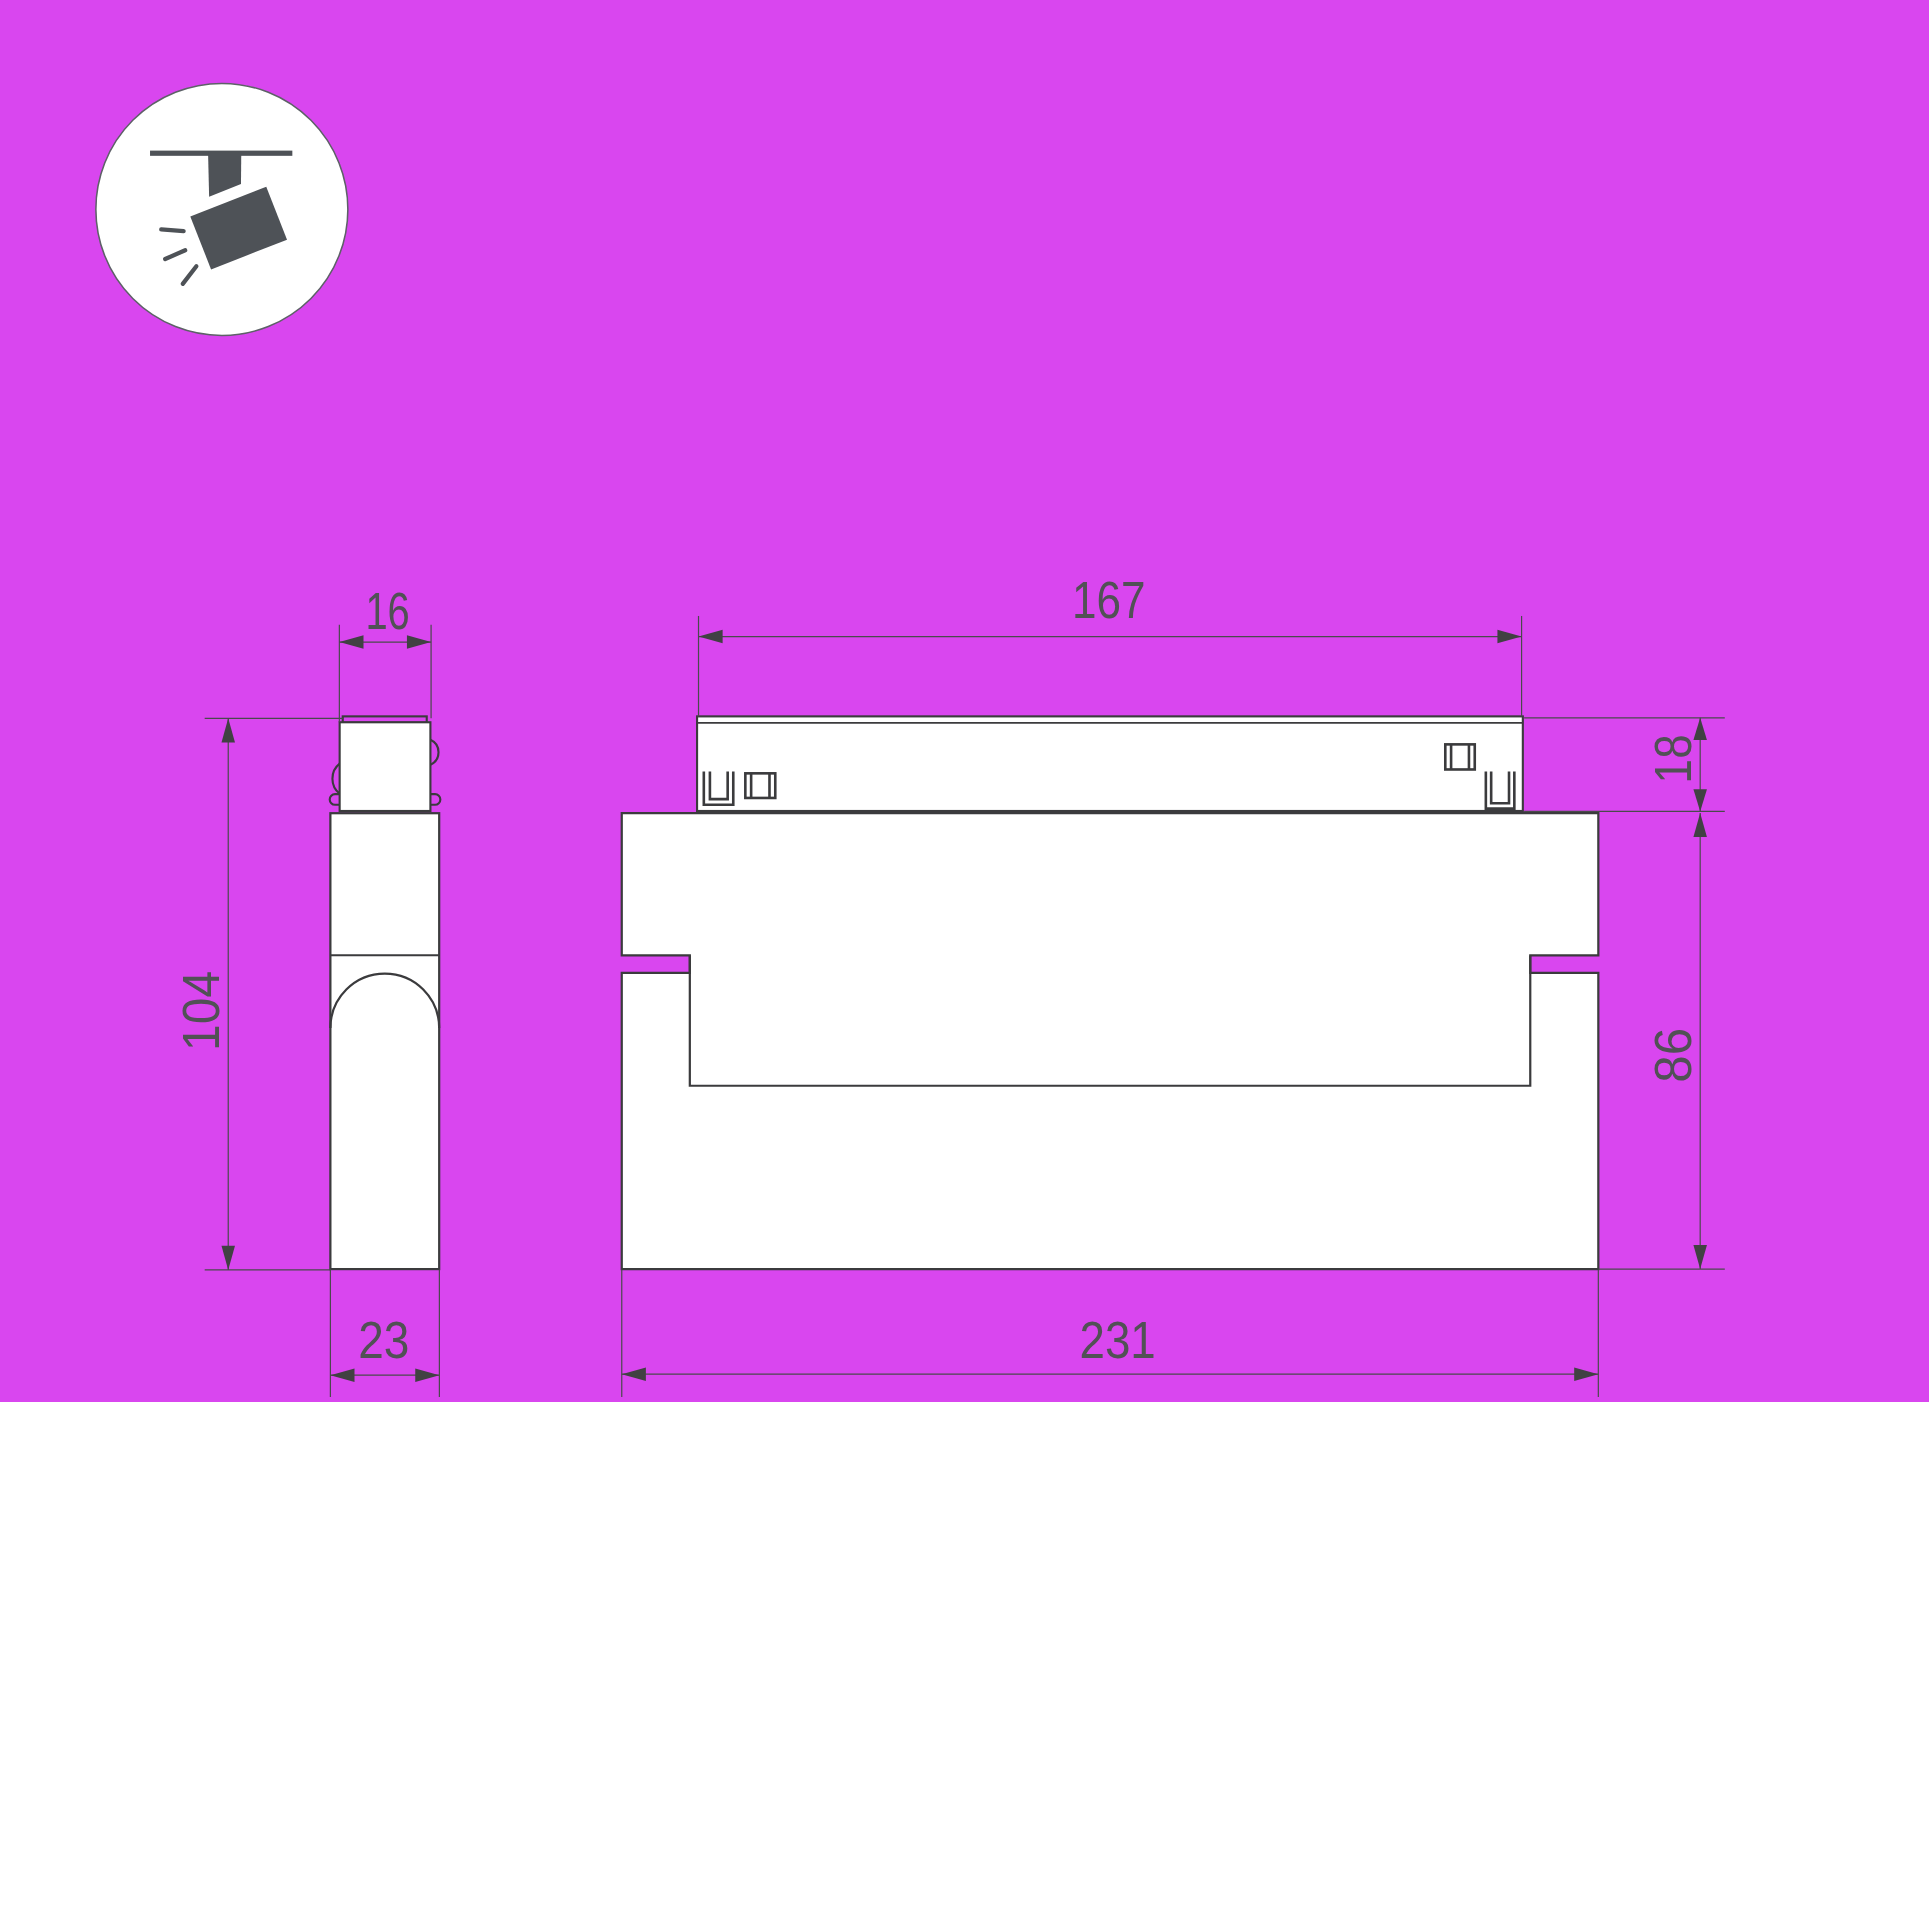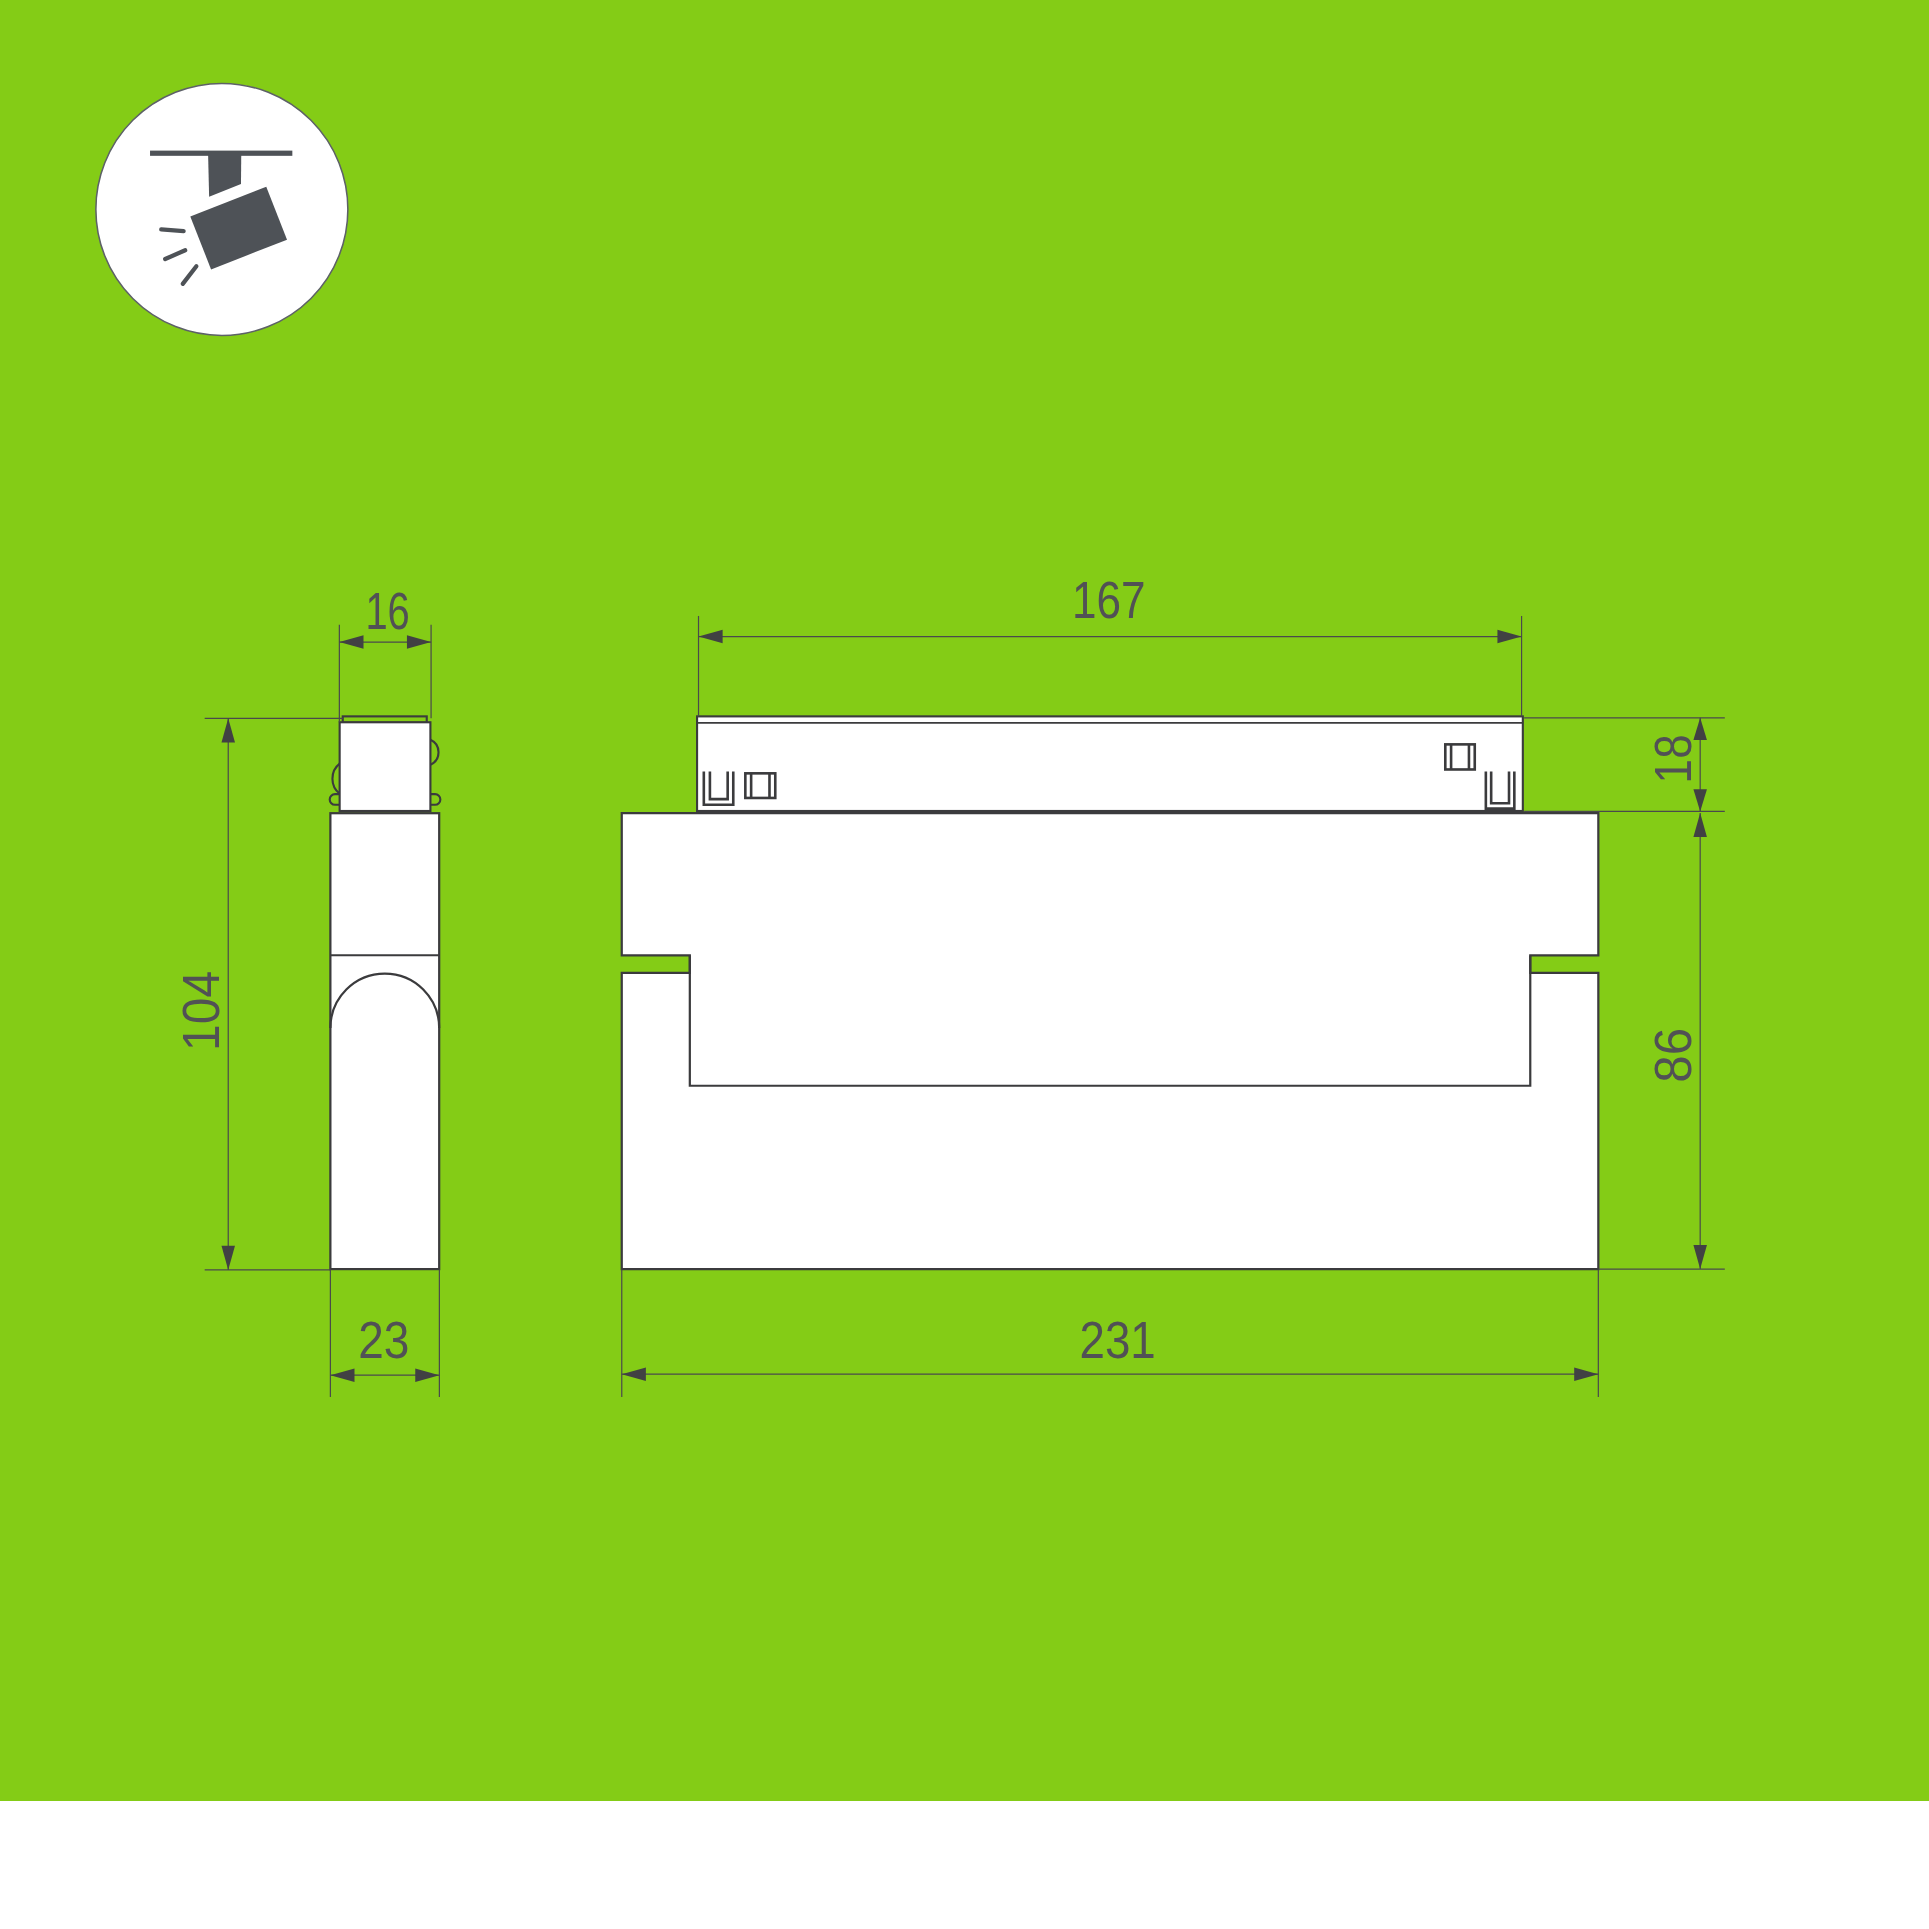--- a/index.html
+++ b/index.html
@@ -1,16 +1,16 @@
 <!DOCTYPE html>
 <html><head>
 <meta charset="utf-8">
 <style>
   html,body{margin:0;padding:0;background:#ffffff;}
-  .page{width:1929px;height:1801px;position:relative;background:#84cc16;overflow:hidden;}
+  .page{width:1929px;height:1402px;position:relative;background:#d946ef;overflow:hidden;}
   text{font-family:"Liberation Sans",sans-serif;}
 </style>
 </head>
 <body>
 <div class="page">
 <svg width="1929" height="1929" viewBox="0 0 1998 1998" xmlns="http://www.w3.org/2000/svg">
 
   <circle cx="229.8" cy="216.9" r="130.5" fill="#ffffff" stroke="#5d6167" stroke-width="1.6"></circle>
 
   <rect x="155.4" y="156" width="147.4" height="5.4" fill="#4e5257"></rect>

